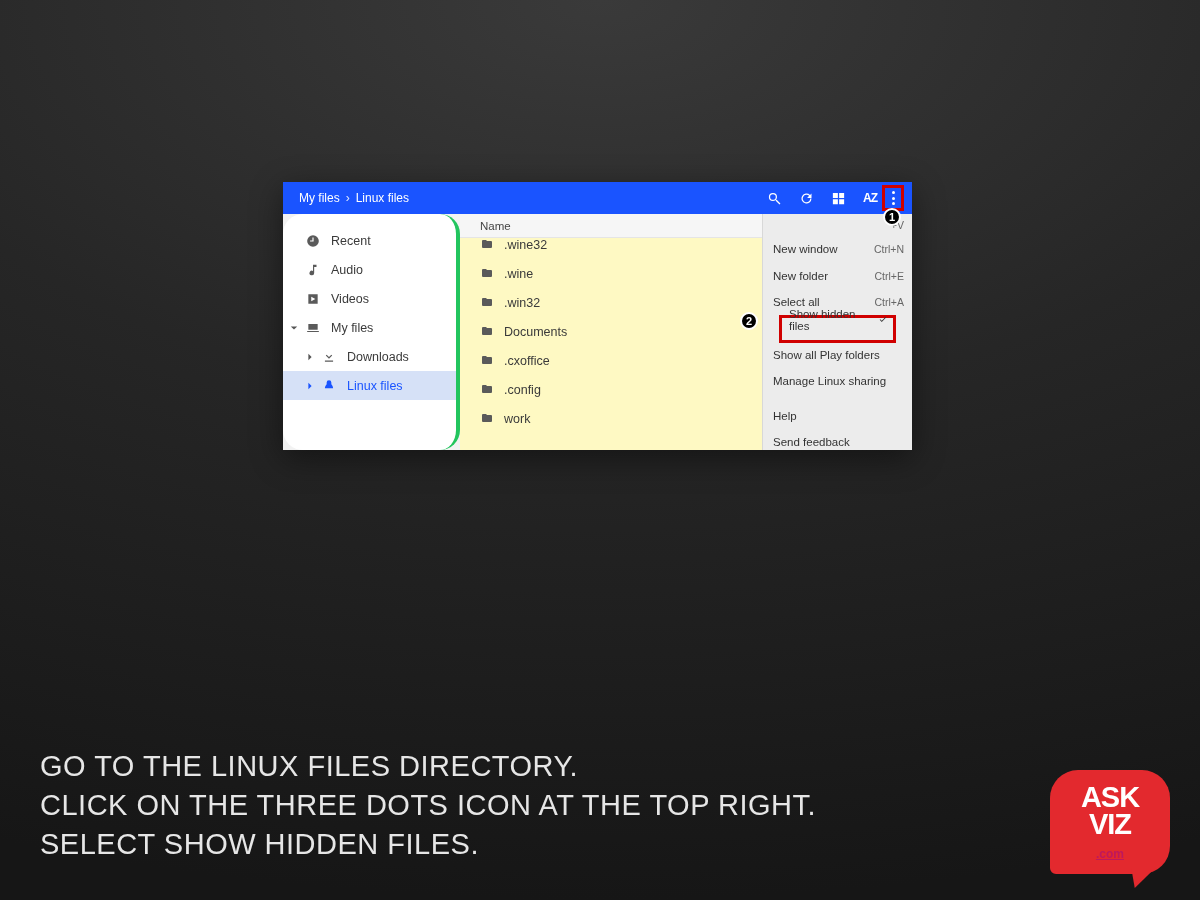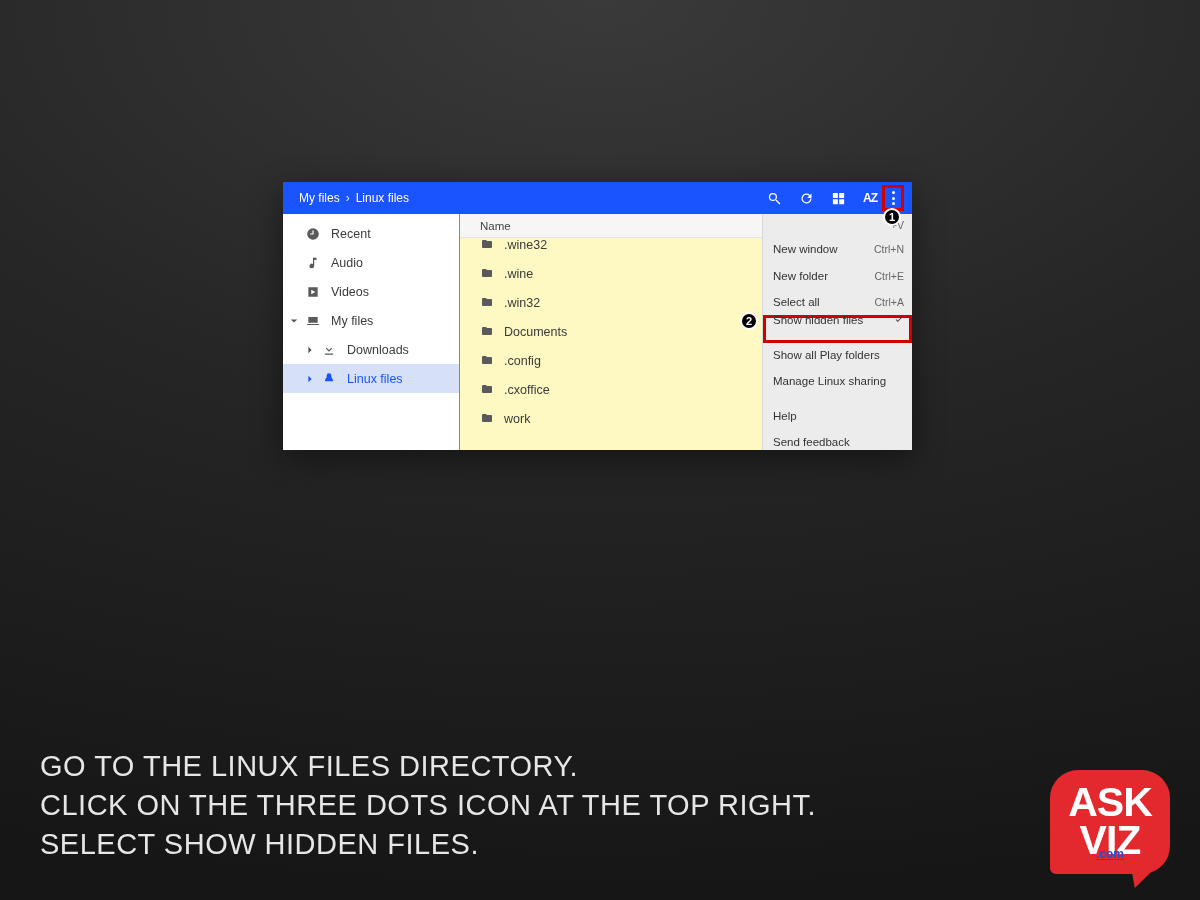--- a/index.html
+++ b/index.html
@@ -62,24 +62,25 @@
     z-index: 30;
   }
   .callout-1 { right: 11px; top: 26px; }
   .callout-2 { right: 154px; top: 130px; }
 
   
   .shot-body { display: flex; height: 236px; }
   .sidebar {
     width: 177px;
     background: #fff;
-    border-right: 1px solid #22c55e;
-    padding-top: 5px;
+    border-right: 4px solid #22c55e;
+    padding-top: 12px;
     font-size: 12.5px;
     color: #3a3a3a;
+    border-radius: 20px;
   }
   .sb-item {
     display: flex; align-items: center;
     height: 29px;
     padding-left: 22px;
     cursor: pointer;
   }
   .sb-item.sub { padding-left: 38px; }
   .sb-item.selected { background: #d6e1f7; color: #1a54ff; }
   .sb-item .ic { width: 16px; height: 16px; margin-right: 10px; display:flex;align-items:center;justify-content:center; }
@@ -134,21 +135,21 @@
     display: flex; align-items: center; justify-content: space-between;
     height: 26.5px;
     padding: 0 8px 0 10px;
     cursor: pointer;
   }
   .menu-item.tight { height: 22px; }
   .menu-item .sc { font-size: 10.5px; color: #666; }
   .menu-sep { height: 8px; }
   .menu-item.boxed {
     border: 3px solid #d00000;
-    margin: -1px 0;
+    margin: -1px 16px;
     height: 28px;
     padding: 0 5px 17px 7px;
     background: #ececec;
     position: relative; z-index: 2;
   }
   .menu-item .check svg{ width:10px;height:10px;fill:#333; }
 
   
   .instructions {
     position: absolute;
@@ -183,27 +184,27 @@
     border-top:20px solid #e3292e;
     transform: skewX(-18deg);
   }
   .logo-txt{
     position:absolute; left:0; right:0; top:14px;
     text-align:center;
     font-family: Arial Black, Arial, sans-serif;
     font-weight:900;
     color:#fff;
     line-height: .92;
-    font-size: 41px;
+    font-size: 29px;
     letter-spacing:-1px;
   }
   .logo-com{
     position:absolute; left:0; right:0; top:77px;
     text-align:center;
-    color:#1d4ed8;
+    color:#be185d;
     font-size:12px;
     font-weight:700;
     text-decoration:underline;
   }
 </style>
 </head>
 <body>
 
 <div class="shot">
 
@@ -346,29 +347,29 @@
                 <path d="M10 4H4a2 2 0 00-2 2v12a2 2 0 002 2h16a2 2 0 002-2V8a2 2 0 00-2-2h-8l-2-2z"></path>
               </svg></span>
             <span class="rname">Documents</span>
             <span class="rsize">--</span>
             <span class="rtype">Folder</span>
           </div>
           <div class="row">
             <span class="fico"><svg viewBox="0 0 24 24">
                 <path d="M10 4H4a2 2 0 00-2 2v12a2 2 0 002 2h16a2 2 0 002-2V8a2 2 0 00-2-2h-8l-2-2z"></path>
               </svg></span>
+            <span class="rname">.cxoffice</span>
+            <span class="rsize">--</span>
+            <span class="rtype">Folder</span>
+          </div>
+          <div class="row">
+            <span class="fico"><svg viewBox="0 0 24 24">
+                <path d="M10 4H4a2 2 0 00-2 2v12a2 2 0 002 2h16a2 2 0 002-2V8a2 2 0 00-2-2h-8l-2-2z"></path>
+              </svg></span>
             <span class="rname">.config</span>
-            <span class="rsize">--</span>
-            <span class="rtype">Folder</span>
-          </div>
-          <div class="row">
-            <span class="fico"><svg viewBox="0 0 24 24">
-                <path d="M10 4H4a2 2 0 00-2 2v12a2 2 0 002 2h16a2 2 0 002-2V8a2 2 0 00-2-2h-8l-2-2z"></path>
-              </svg></span>
-            <span class="rname">.cxoffice</span>
             <span class="rsize">--</span>
             <span class="rtype">Folder</span>
           </div>
           <div class="row">
             <span class="fico"><svg viewBox="0 0 24 24">
                 <path d="M10 4H4a2 2 0 00-2 2v12a2 2 0 002 2h16a2 2 0 002-2V8a2 2 0 00-2-2h-8l-2-2z"></path>
               </svg></span>
             <span class="rname">work</span>
             <span class="rsize">--</span>
             <span class="rtype">Folder</span>

